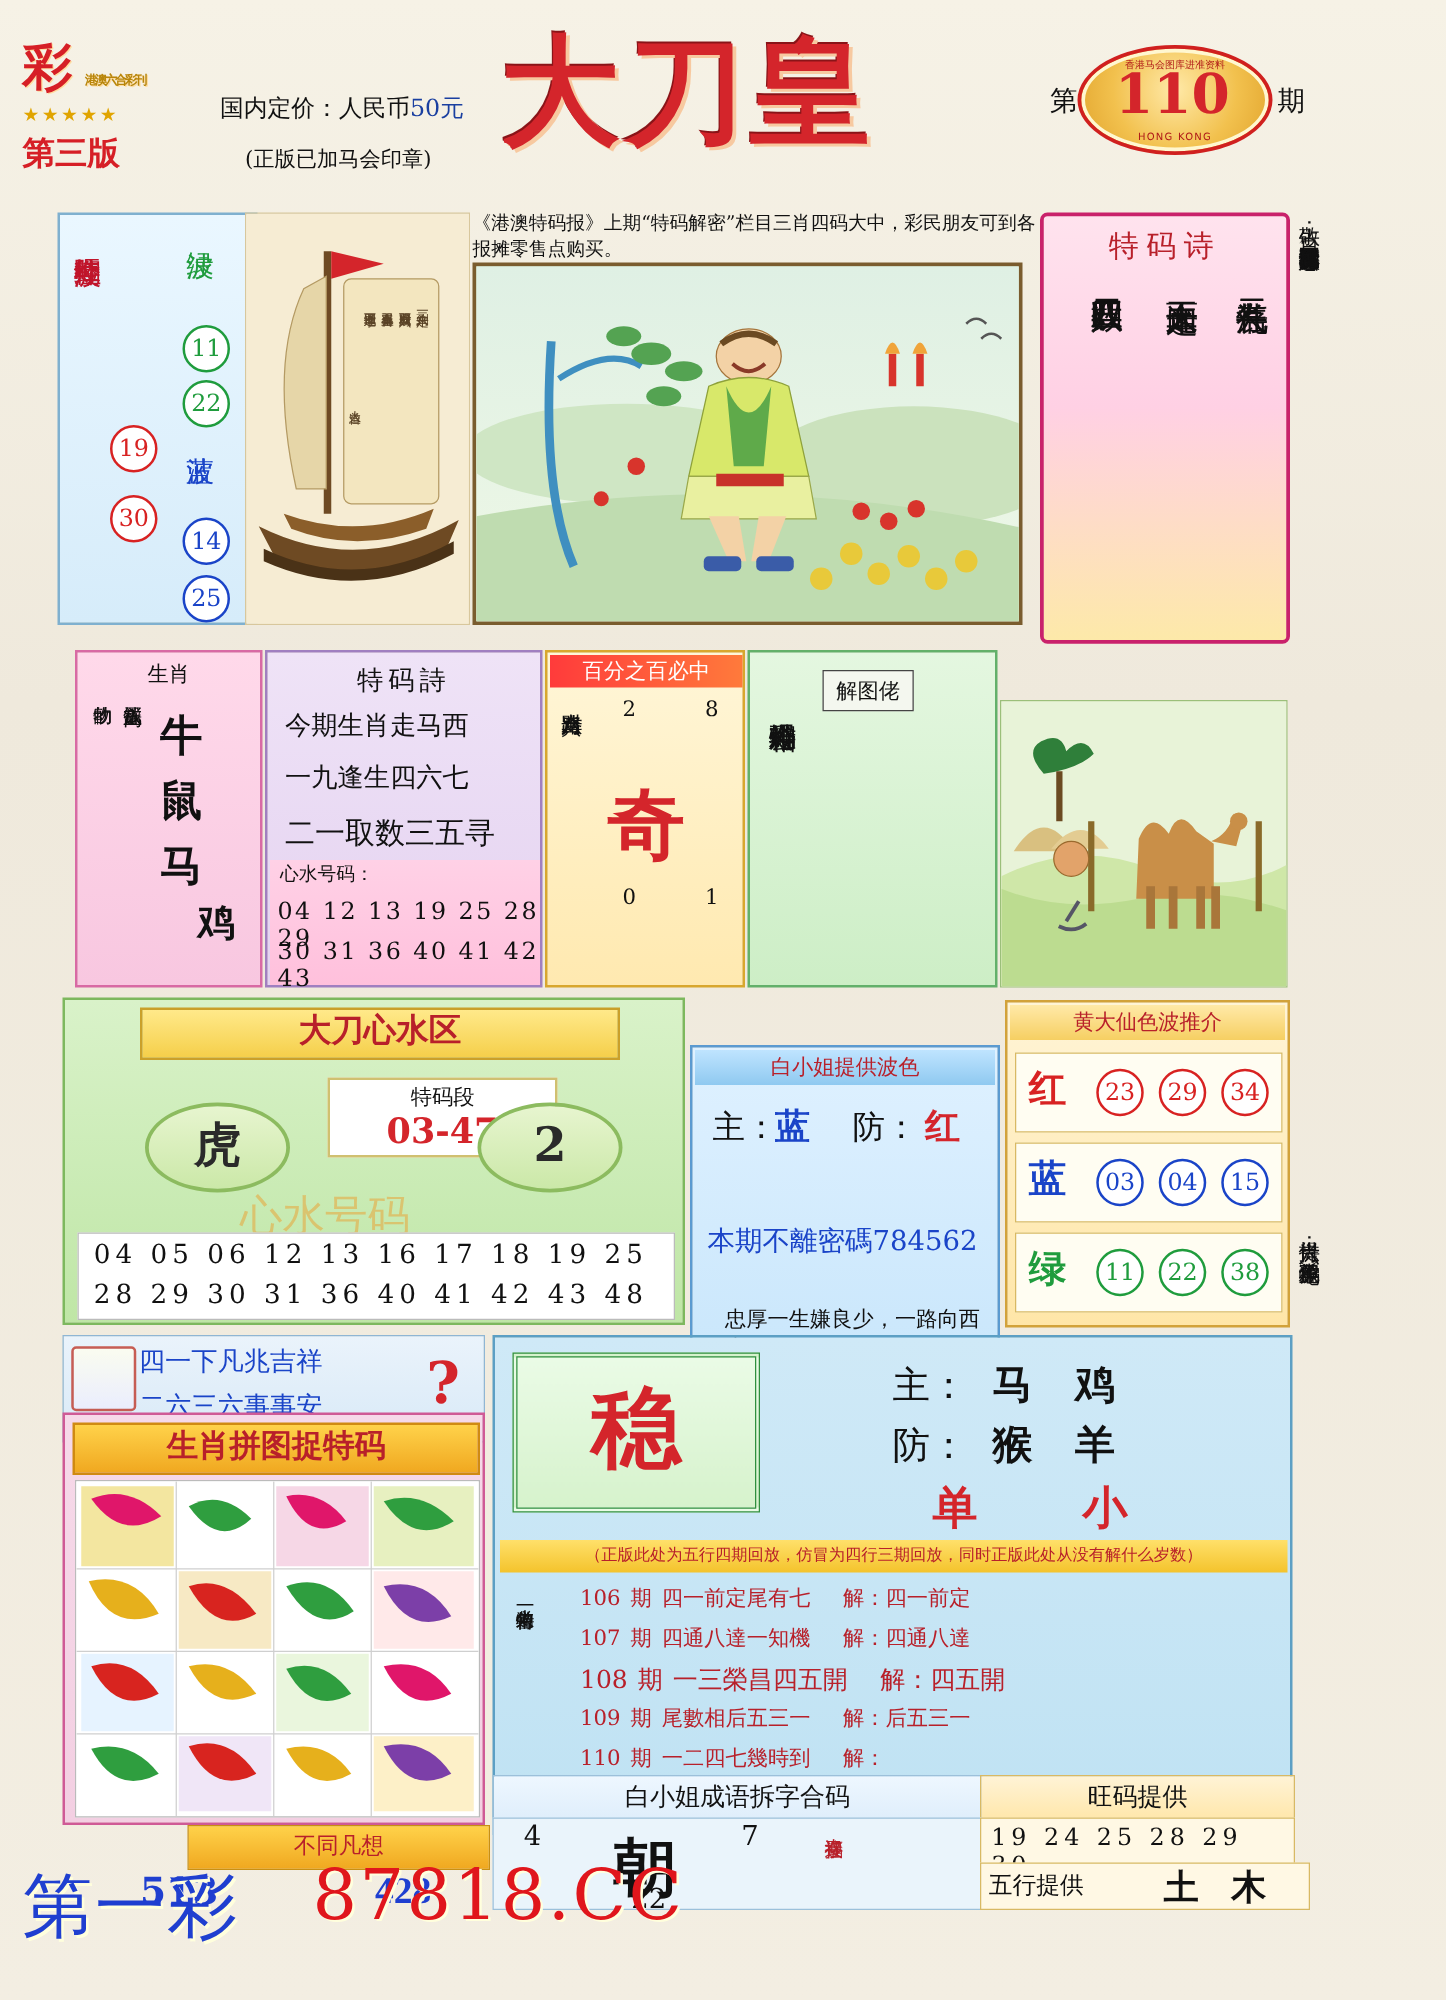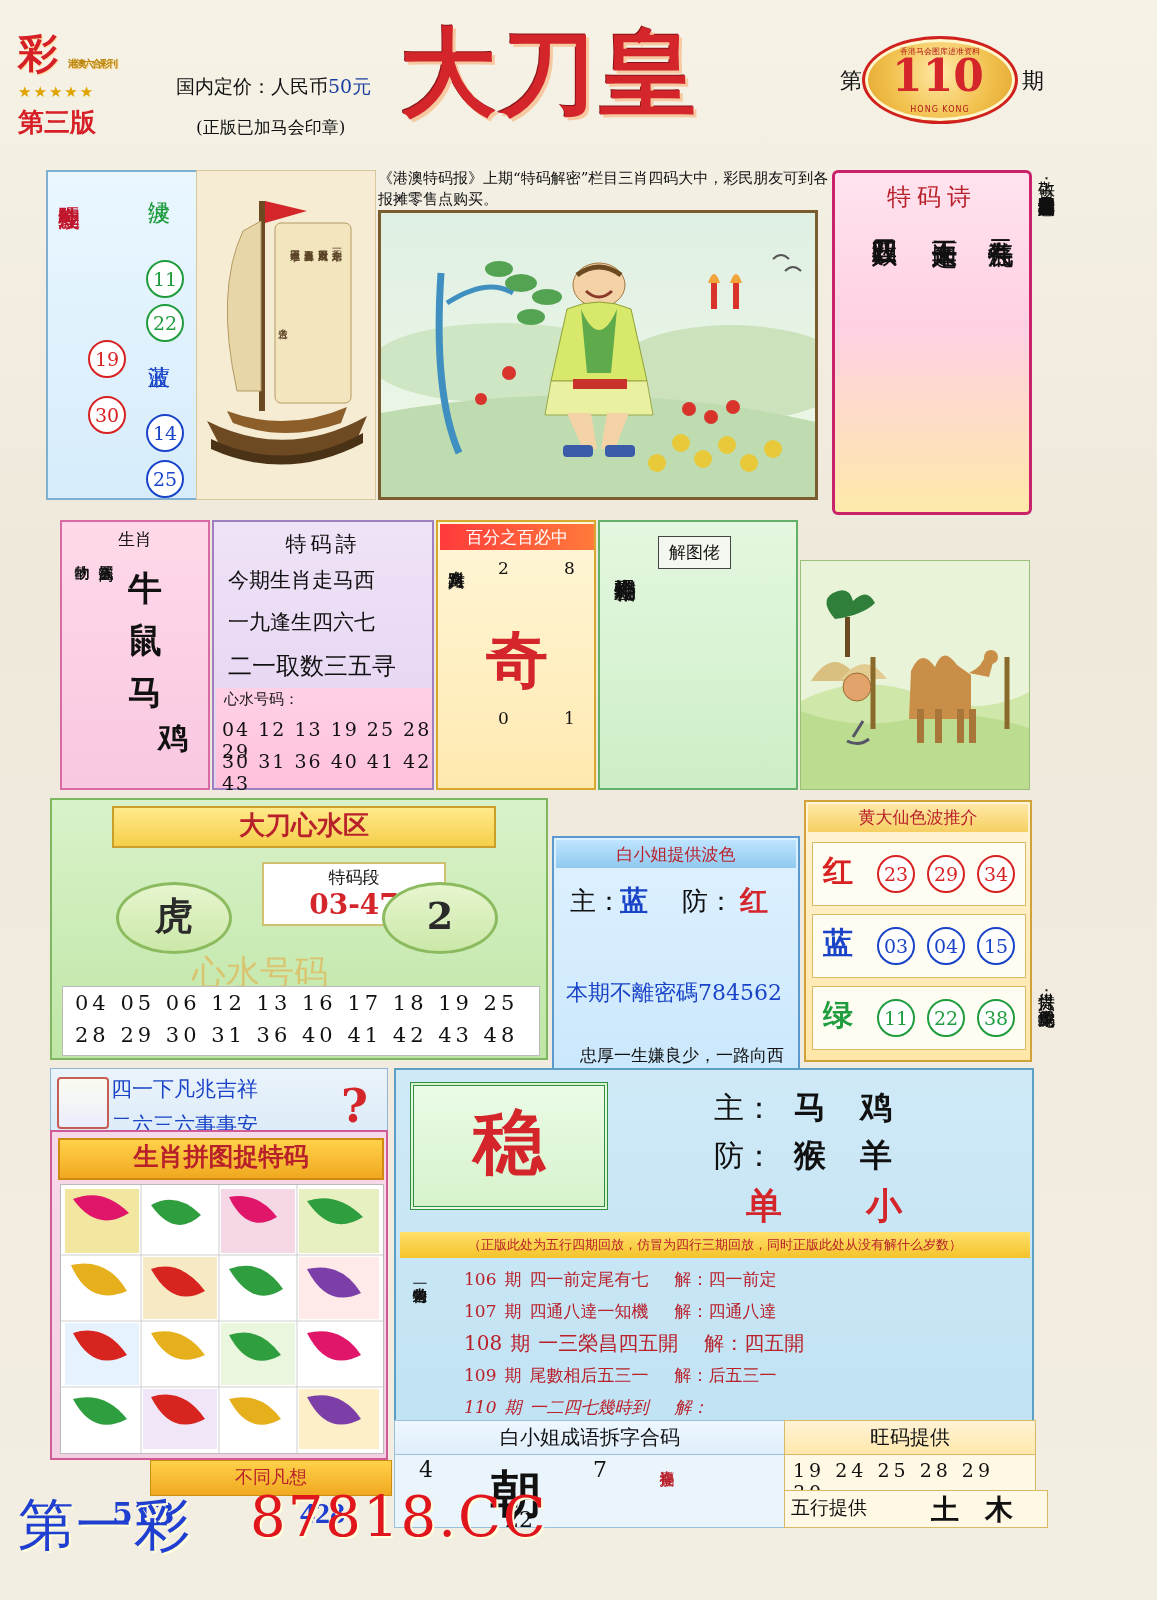--- a/index.html
+++ b/index.html
@@ -495,21 +495,21 @@
     <div style="position:absolute;left:4px;top:162px;width:630px;height:26px;background:linear-gradient(180deg,#ffe06a,#f4c32c);
                 font-family:'DejaVu Serif',serif;font-size:13px;color:#b8202a;text-align:center;line-height:26px;">（正版此处为五行四期回放，仿冒为四行三期回放，同时正版此处从没有解什么岁数）</div>
 
     <div class="vtext" style="position:absolute;left:14px;top:206px;font-size:15px;color:#111;line-height:20px;">曾道人一句中特</div>
 
     <div id="wenRows" style="position:absolute;left:68px;top:196px;width:560px;">
         <div class="listRow" style="position: absolute; left: 0px; top: 0px; width: 560px; font-size: 17px;"><span>106</span><span style="margin:0 8px;">期</span><span>四一前定尾有七</span><span style="margin-left:26px;">解：</span><span>四一前定</span></div>
         <div class="listRow" style="position: absolute; left: 0px; top: 32px; width: 560px; font-size: 17px;"><span>107</span><span style="margin:0 8px;">期</span><span>四通八達一知機</span><span style="margin-left:26px;">解：</span><span>四通八達</span></div>
         <div class="listRow" style="position: absolute; left: 0px; top: 64px; width: 560px; font-size: 20px;"><span>108</span><span style="margin:0 8px;">期</span><span>一三榮昌四五開</span><span style="margin-left:26px;">解：</span><span>四五開</span></div>
         <div class="listRow" style="position: absolute; left: 0px; top: 96px; width: 560px; font-size: 17px;"><span>109</span><span style="margin:0 8px;">期</span><span>尾數相后五三一</span><span style="margin-left:26px;">解：</span><span>后五三一</span></div>
-        <div class="listRow" style="position: absolute; left: 0px; top: 128px; width: 560px; font-size: 17px; font-style: italic;"><span>110</span><span style="margin:0 8px;">期</span><span>一二四七幾時到</span><span style="margin-left:26px;">解：</span><span></span></div>
+        <div class="listRow" style="position: absolute; left: 0px; top: 128px; width: 560px; font-size: 17px;"><span>110</span><span style="margin:0 8px;">期</span><span>一二四七幾時到</span><span style="margin-left:26px;">解：</span><span></span></div>
       </div>
   </div>
 
   <div class="panel bottomStrip">
     <div style="position:absolute;left:0;top:0;width:390px;height:34px;background:linear-gradient(180deg,#eef7ff,#dfeefb);border:1px solid #9cc0da;">
       <div class="serif" style="text-align:center;line-height:32px;font-size:20px;color:#111;">白小姐成语拆字合码</div>
     </div>
     <div style="position:absolute;left:390px;top:0;width:250px;height:34px;background:linear-gradient(180deg,#fff3d6,#ffe7ab);border:1px solid #d8b964;">
       <div class="serif" style="text-align:center;line-height:32px;font-size:20px;color:#111;">旺码提供</div>
     </div>

